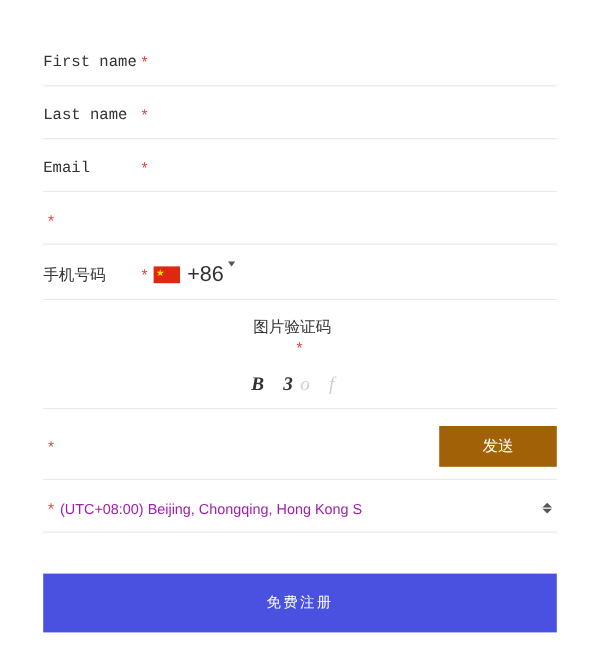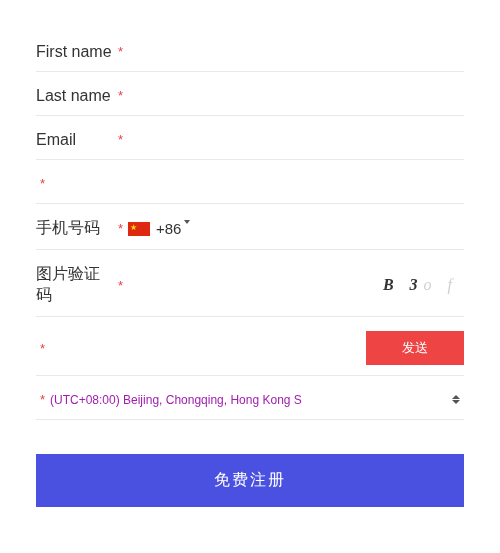--- a/index.html
+++ b/index.html
@@ -1,35 +1,35 @@
 <!DOCTYPE html>
 <html><head>
   <meta charset="utf-8">
   <style>
     * { box-sizing: border-box; margin: 0; padding: 0; }
     body { font-family: -apple-system, BlinkMacSystemFont, "Segoe UI", Arial, sans-serif; background: #fff; width: 500px; height: 553px; padding: 28px 36px 0 36px; font-size: 13px; color: #333; }
     .field-row { display: flex; align-items: center; border-bottom: 1px solid #e8e8e8; padding: 14px 0 10px 0; min-height: 44px; }
-    .label { width: 78px; flex-shrink: 0; font-size: 16px; color: #333; }
+    .label { width: 78px; flex-shrink: 0; font-size: 13px; color: #333; font-family: Liberation Mono, monospace; }
     .req { color: #ec3e3e; margin-left: 4px; display: inline-block; width: 10px; }
     .input-area { flex: 1; display: flex; align-items: center; }
     .input { border: none; outline: none; font-size: 13px; width: 100%; background: transparent; }
     .flag { width: 22px; height: 14px; background: #de2910; display: inline-block; margin-right: 6px; position: relative; }
     .flag::after { content: "★"; color: #ffde00; font-size: 8px; position: absolute; left: 2px; top: 1px; }
-    .dialcode { font-size: 15px; color: #333; display: inline-flex; align-items: flex-start; }
+    .dialcode { font-size: 18px; color: #333; display: inline-flex; align-items: flex-start; }
     .chev-down { display: inline-block; margin-left: 3px; width: 0; height: 0; border-left: 3px solid transparent; border-right: 3px solid transparent; border-top: 4px solid #555; }
     .captcha-img { font-family: Georgia, serif; font-style: italic; font-weight: bold; font-size: 16px; letter-spacing: 6px; color: #333; padding-right: 6px; }
     .captcha-img .faint { color: #d0d0d0; font-weight: normal; }
-    .send-btn { background: #ef4444; color: #fff; border: none; padding: 8px 36px; font-size: 13px; cursor: pointer; }
+    .send-btn { background: #a16207; color: #fff; border: none; padding: 8px 36px; font-size: 13px; cursor: pointer; }
     .tz-select { flex: 1; border: none; outline: none; font-size: 12px; background: transparent; color: #a21caf; width: 100%; -webkit-appearance: none; appearance: none; }
     .tz-wrap { flex: 1; display: flex; align-items: center; position: relative; }
     .sort-icon { position: absolute; right: 4px; display: inline-flex; flex-direction: column; gap: 1px; }
     .sort-icon::before { content: ""; width: 0; height: 0; border-left: 4px solid transparent; border-right: 4px solid transparent; border-bottom: 4px solid #555; }
     .sort-icon::after { content: ""; width: 0; height: 0; border-left: 4px solid transparent; border-right: 4px solid transparent; border-top: 4px solid #555; }
-    .submit-btn { width: 100%; background: #4a50e0; color: #fff; border: none; padding: 16px 0; font-size: 16px; letter-spacing: 2px; margin-top: 34px; cursor: pointer; }
-    .field-row.captcha-row { justify-content: space-between; }
+    .submit-btn { width: 100%; background: #4a50e0; color: #fff; border: none; padding: 16px 0; font-size: 12px; letter-spacing: 2px; margin-top: 34px; cursor: pointer; }
+    .field-row.captcha-row { justify-content: space-between; flex-direction: column; }
     .field-row.sms-row .input-area { flex: 1; }
   </style>
 </head>
 <body>
 
 <form>
 
   <div class="field-row">
     <span class="label">
       <span>First name</span>

